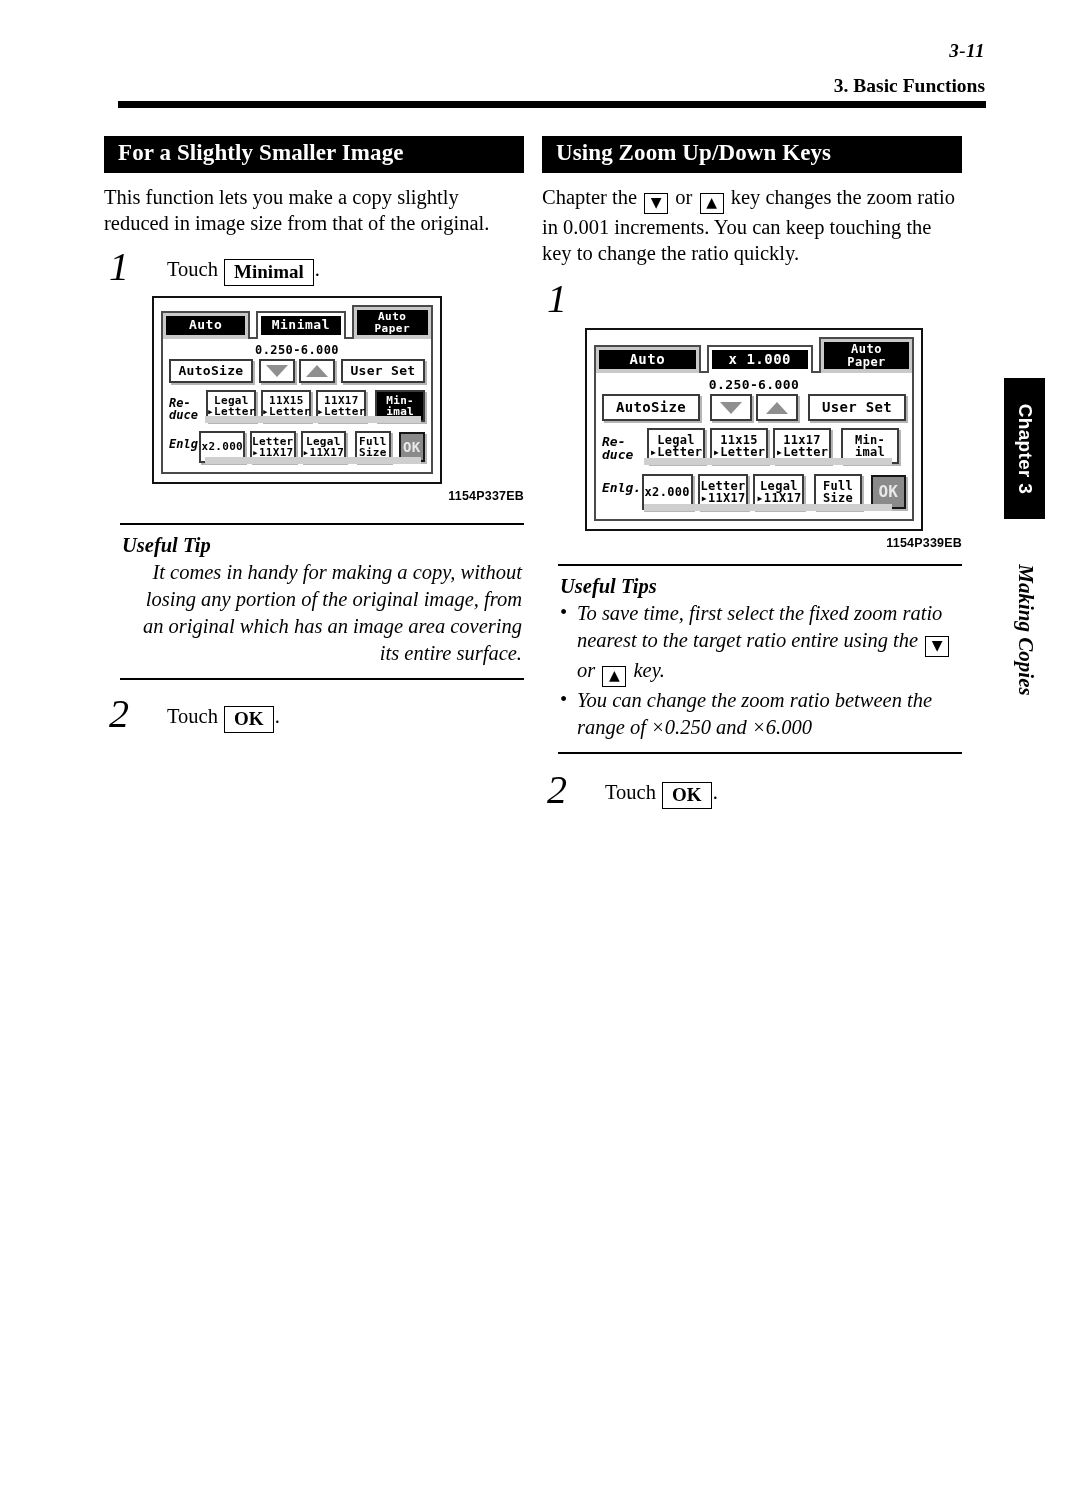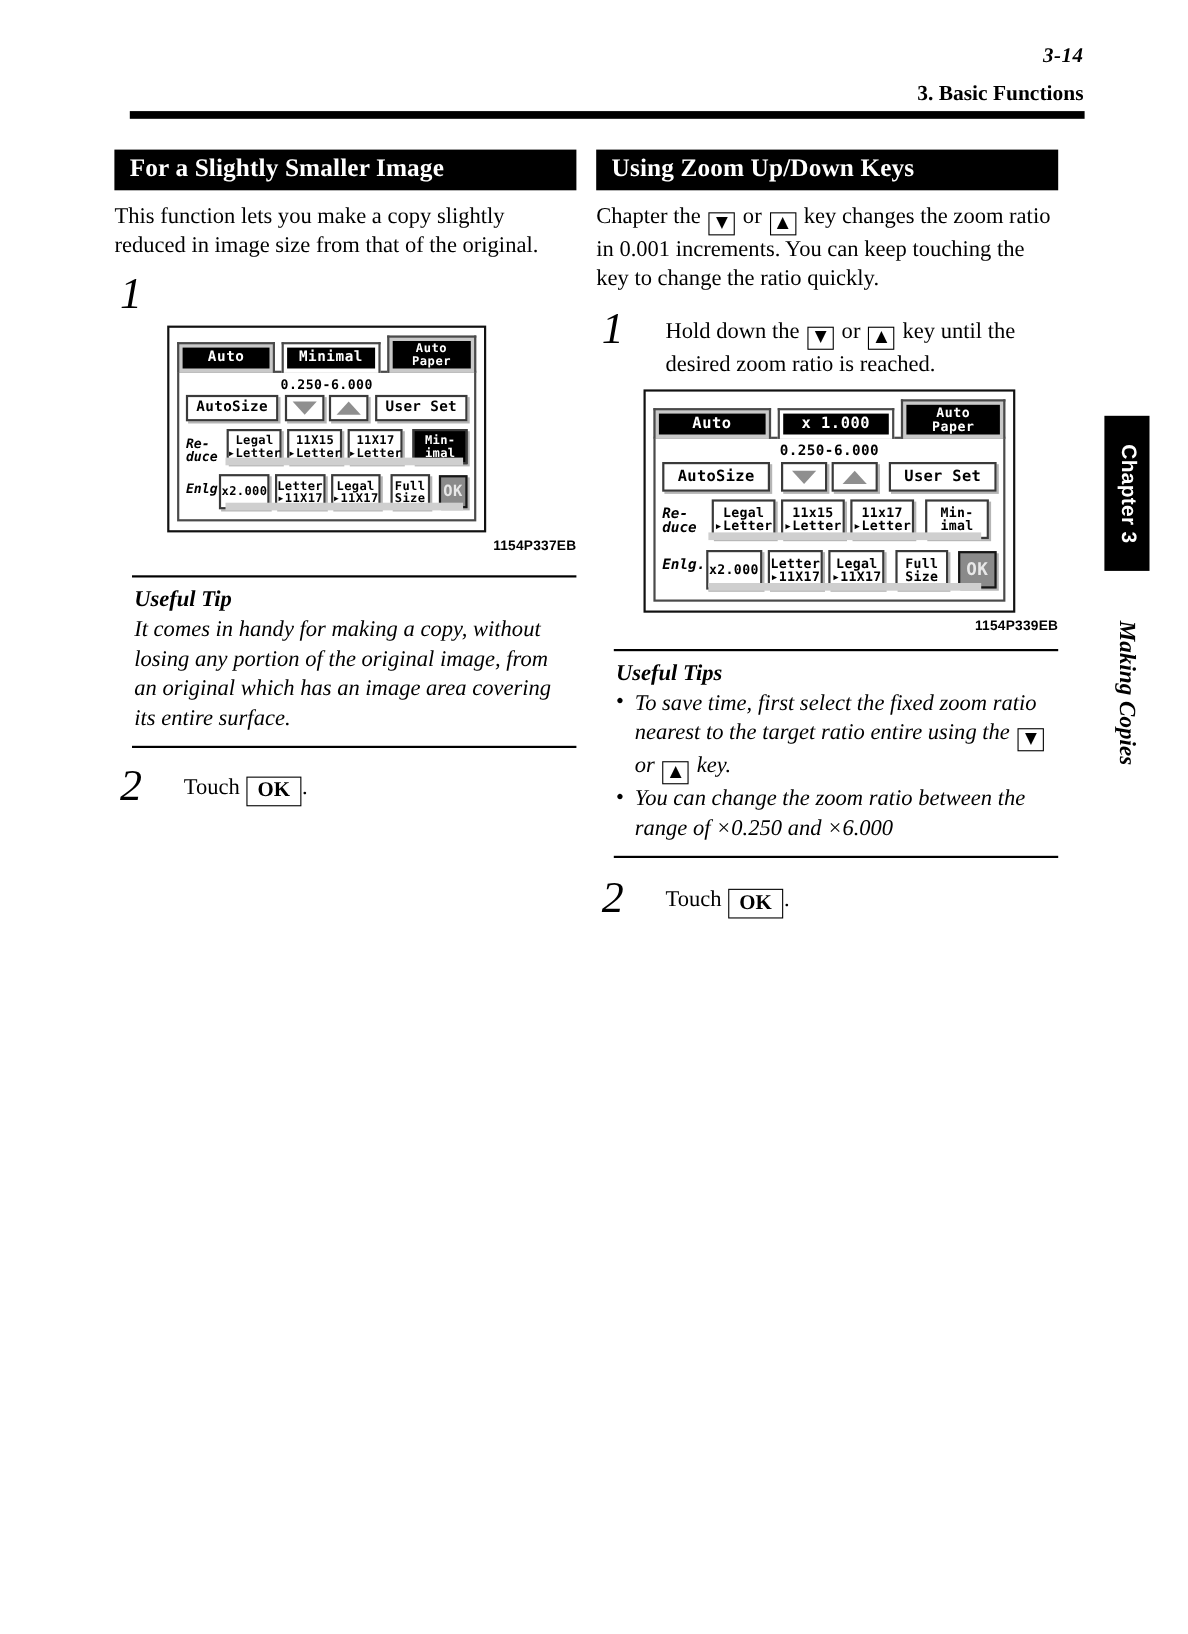--- a/index.html
+++ b/index.html
@@ -132,20 +132,21 @@
     font-style: italic;
     font-weight: bold;
     font-size: 20.5px;
     margin-bottom: 2px;
   }
   .tip-body {
     font-family: "Liberation Serif", serif;
     font-style: italic;
     font-size: 20.5px;
     line-height: 1.32;
+    text-align: right;
   }
   .tip-li {
     position: relative;
     padding-left: 17px;
     font-family: "Liberation Serif", serif;
     font-style: italic;
     font-size: 20.5px;
     line-height: 1.32;
   }
   .tip-li .bullet {
@@ -331,32 +332,36 @@
     white-space: nowrap;
     font-family: "Liberation Serif", serif;
     font-style: italic;
     font-weight: bold;
     font-size: 21px;
   }
 </style>
 </head>
 <body>
 
-<div class="page-num">3-14</div>
+<div class="page-num">3-11</div>
 <div class="running-head">3. Basic Functions</div>
 <div class="top-rule"></div>
 
 <div class="col col-left">
 
   <div class="section-bar">For a Slightly Smaller Image</div>
 
   <div class="body-text">This function lets you make a copy slightly reduced in image size from that of the original.</div>
 
   <div class="step">
     <div class="step-num">1</div>
+    <div class="step-text">
+      <span>Touch</span>
+      <span class="keybox">Minimal</span><span>.</span>
+    </div>
   </div>
 
   <div class="lcd-wrap" style="margin-left:48px;">
     <div class="lcd" style="width:290px;">
       <div class="lcd-inner">
 
         <div class="tabrow">
           <div class="tab" style="width:92px;">
             <div class="tab-face" style="font-size:13px;">Auto</div>
           </div>
@@ -459,27 +464,20 @@
   <div class="body-text">
     <span>Chapter the</span>
     <span class="arrowbox">▼</span>
     <span>or</span>
     <span class="arrowbox">▲</span>
     <span>key changes the zoom ratio in 0.001 increments. You can keep touching the key to change the ratio quickly.</span>
   </div>
 
   <div class="step" style="margin-top:18px;">
     <div class="step-num">1</div>
-    <div class="step-text">
-      <span>Hold down the</span>
-      <span class="arrowbox">▼</span>
-      <span>or</span>
-      <span class="arrowbox">▲</span>
-      <span>key until the desired zoom ratio is reached.</span>
-    </div>
   </div>
 
   <div class="lcd-wrap" style="margin-left:43px;">
     <div class="lcd" style="width:338px;">
       <div class="lcd-inner">
 
         <div class="tabrow">
           <div class="tab" style="width:110px;">
             <div class="tab-face" style="font-size:14px;">Auto</div>
           </div>

